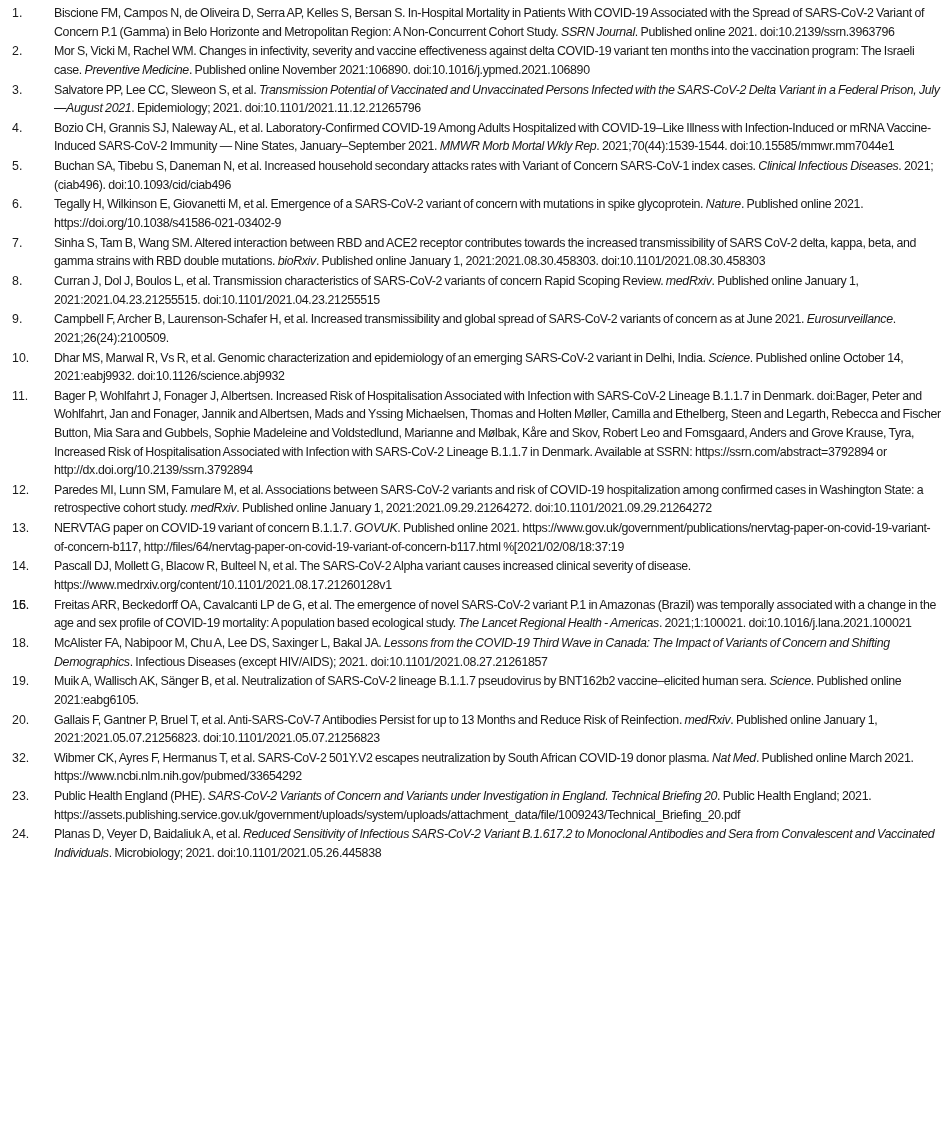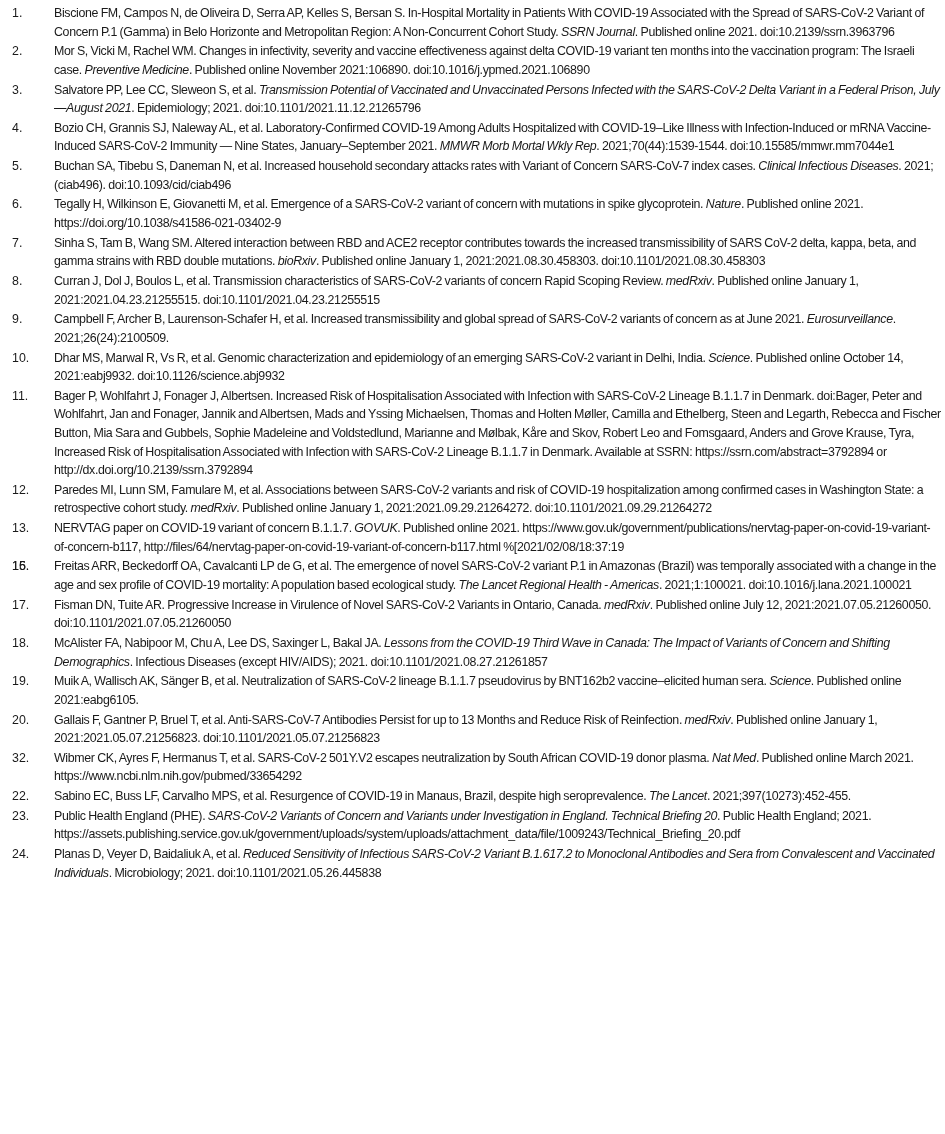--- a/index.html
+++ b/index.html
@@ -26,32 +26,31 @@
   .ref em { font-style: italic; }
 </style>
 </head>
 <body>
 
 <ol class="refs" id="refs">
     <li class="ref"><span class="num">1.</span><span>Biscione FM, Campos N, de Oliveira D, Serra AP, Kelles S, Bersan S. In-Hospital Mortality in Patients With COVID-19 Associated with the Spread of SARS-CoV-2 Variant of Concern P.1 (Gamma) in Belo Horizonte and Metropolitan Region: A Non-Concurrent Cohort Study. </span><em>SSRN Journal</em><span>. Published online 2021. doi:10.2139/ssrn.3963796</span></li>
     <li class="ref"><span class="num">2.</span><span>Mor S, Vicki M, Rachel WM. Changes in infectivity, severity and vaccine effectiveness against delta COVID-19 variant ten months into the vaccination program: The Israeli case. </span><em>Preventive Medicine</em><span>. Published online November 2021:106890. doi:10.1016/j.ypmed.2021.106890</span></li>
     <li class="ref"><span class="num">3.</span><span>Salvatore PP, Lee CC, Sleweon S, et al. </span><em>Transmission Potential of Vaccinated and Unvaccinated Persons Infected with the SARS-CoV-2 Delta Variant in a Federal Prison, July—August 2021</em><span>. Epidemiology; 2021. doi:10.1101/2021.11.12.21265796</span></li>
     <li class="ref"><span class="num">4.</span><span>Bozio CH, Grannis SJ, Naleway AL, et al. Laboratory-Confirmed COVID-19 Among Adults Hospitalized with COVID-19–Like Illness with Infection-Induced or mRNA Vaccine-Induced SARS-CoV-2 Immunity — Nine States, January–September 2021. </span><em>MMWR Morb Mortal Wkly Rep</em><span>. 2021;70(44):1539-1544. doi:10.15585/mmwr.mm7044e1</span></li>
-    <li class="ref"><span class="num">5.</span><span>Buchan SA, Tibebu S, Daneman N, et al. Increased household secondary attacks rates with Variant of Concern SARS-CoV-7 index cases. </span><em>Clinical Infectious Diseases</em><span>. 2021;(ciab496). doi:10.1093/cid/ciab496</span></li>
+    <li class="ref"><span class="num">5.</span><span>Buchan SA, Tibebu S, Daneman N, et al. Increased household secondary attacks rates with Variant of Concern SARS-CoV-1 index cases. </span><em>Clinical Infectious Diseases</em><span>. 2021;(ciab496). doi:10.1093/cid/ciab496</span></li>
     <li class="ref"><span class="num">6.</span><span>Tegally H, Wilkinson E, Giovanetti M, et al. Emergence of a SARS-CoV-2 variant of concern with mutations in spike glycoprotein. </span><em>Nature</em><span>. Published online 2021. https://doi.org/10.1038/s41586-021-03402-9</span></li>
     <li class="ref"><span class="num">7.</span><span>Sinha S, Tam B, Wang SM. Altered interaction between RBD and ACE2 receptor contributes towards the increased transmissibility of SARS CoV-2 delta, kappa, beta, and gamma strains with RBD double mutations. </span><em>bioRxiv</em><span>. Published online January 1, 2021:2021.08.30.458303. doi:10.1101/2021.08.30.458303</span></li>
     <li class="ref"><span class="num">8.</span><span>Curran J, Dol J, Boulos L, et al. Transmission characteristics of SARS-CoV-2 variants of concern Rapid Scoping Review. </span><em>medRxiv</em><span>. Published online January 1, 2021:2021.04.23.21255515. doi:10.1101/2021.04.23.21255515</span></li>
     <li class="ref"><span class="num">9.</span><span>Campbell F, Archer B, Laurenson-Schafer H, et al. Increased transmissibility and global spread of SARS-CoV-2 variants of concern as at June 2021. </span><em>Eurosurveillance</em><span>. 2021;26(24):2100509.</span></li>
     <li class="ref"><span class="num">10.</span><span>Dhar MS, Marwal R, Vs R, et al. Genomic characterization and epidemiology of an emerging SARS-CoV-2 variant in Delhi, India. </span><em>Science</em><span>. Published online October 14, 2021:eabj9932. doi:10.1126/science.abj9932</span></li>
     <li class="ref"><span class="num">11.</span><span>Bager P, Wohlfahrt J, Fonager J, Albertsen. Increased Risk of Hospitalisation Associated with Infection with SARS-CoV-2 Lineage B.1.1.7 in Denmark. doi:Bager, Peter and Wohlfahrt, Jan and Fonager, Jannik and Albertsen, Mads and Yssing Michaelsen, Thomas and Holten Møller, Camilla and Ethelberg, Steen and Legarth, Rebecca and Fischer Button, Mia Sara and Gubbels, Sophie Madeleine and Voldstedlund, Marianne and Mølbak, Kåre and Skov, Robert Leo and Fomsgaard, Anders and Grove Krause, Tyra, Increased Risk of Hospitalisation Associated with Infection with SARS-CoV-2 Lineage B.1.1.7 in Denmark. Available at SSRN: https://ssrn.com/abstract=3792894 or http://dx.doi.org/10.2139/ssrn.3792894</span></li>
     <li class="ref"><span class="num">12.</span><span>Paredes MI, Lunn SM, Famulare M, et al. Associations between SARS-CoV-2 variants and risk of COVID-19 hospitalization among confirmed cases in Washington State: a retrospective cohort study. </span><em>medRxiv</em><span>. Published online January 1, 2021:2021.09.29.21264272. doi:10.1101/2021.09.29.21264272</span></li>
     <li class="ref"><span class="num">13.</span><span>NERVTAG paper on COVID-19 variant of concern B.1.1.7. </span><em>GOVUK</em><span>. Published online 2021. https://www.gov.uk/government/publications/nervtag-paper-on-covid-19-variant-of-concern-b117, http://files/64/nervtag-paper-on-covid-19-variant-of-concern-b117.html %[2021/02/08/18:37:19</span></li>
+    <li class="ref"><span class="num">14.</span><span>Pascall DJ, Mollett G, Blacow R, Bulteel N, et al. The SARS-CoV-2 Alpha variant causes increased clinical severity of disease. https://www.medrxiv.org/content/10.1101/2021.08.17.21260128v1</span></li>
     <li class="ref"><span class="num">15.</span></li>
     <li class="ref"><span class="num">16.</span><span>Freitas ARR, Beckedorff OA, Cavalcanti LP de G, et al. The emergence of novel SARS-CoV-2 variant P.1 in Amazonas (Brazil) was temporally associated with a change in the age and sex profile of COVID-19 mortality: A population based ecological study. </span><em>The Lancet Regional Health - Americas</em><span>. 2021;1:100021. doi:10.1016/j.lana.2021.100021</span></li>
-    <li class="ref"><span class="num">17.</span><span>Fisman DN, Tuite AR. Progressive Increase in Virulence of Novel SARS-CoV-2 Variants in Ontario, Canada. </span><em>medRxiv</em><span>. Published online July 12, 2021:2021.07.05.21260050. doi:10.1101/2021.07.05.21260050</span></li>
     <li class="ref"><span class="num">18.</span><span>McAlister FA, Nabipoor M, Chu A, Lee DS, Saxinger L, Bakal JA. </span><em>Lessons from the COVID-19 Third Wave in Canada: The Impact of Variants of Concern and Shifting Demographics</em><span>. Infectious Diseases (except HIV/AIDS); 2021. doi:10.1101/2021.08.27.21261857</span></li>
     <li class="ref"><span class="num">19.</span><span>Muik A, Wallisch AK, Sänger B, et al. Neutralization of SARS-CoV-2 lineage B.1.1.7 pseudovirus by BNT162b2 vaccine–elicited human sera. </span><em>Science</em><span>. Published online 2021:eabg6105.</span></li>
     <li class="ref"><span class="num">20.</span><span>Gallais F, Gantner P, Bruel T, et al. Anti-SARS-CoV-7 Antibodies Persist for up to 13 Months and Reduce Risk of Reinfection. </span><em>medRxiv</em><span>. Published online January 1, 2021:2021.05.07.21256823. doi:10.1101/2021.05.07.21256823</span></li>
     <li class="ref"><span class="num">32.</span><span>Wibmer CK, Ayres F, Hermanus T, et al. SARS-CoV-2 501Y.V2 escapes neutralization by South African COVID-19 donor plasma. </span><em>Nat Med</em><span>. Published online March 2021. https://www.ncbi.nlm.nih.gov/pubmed/33654292</span></li>
-    <li class="ref"><span class="num">22.</span><span>Sabino EC, Buss LF, Carvalho MPS, et al. Resurgence of COVID-19 in Manaus, Brazil, despite high seroprevalence. </span><em>The Lancet</em><span>. 2021;397(10273):452-455.</span></li>
     <li class="ref"><span class="num">23.</span><span>Public Health England (PHE). </span><em>SARS-CoV-2 Variants of Concern and Variants under Investigation in England. Technical Briefing 20</em><span>. Public Health England; 2021. https://assets.publishing.service.gov.uk/government/uploads/system/uploads/attachment_data/file/1009243/Technical_Briefing_20.pdf</span></li>
     <li class="ref"><span class="num">24.</span><span>Planas D, Veyer D, Baidaliuk A, et al. </span><em>Reduced Sensitivity of Infectious SARS-CoV-2 Variant B.1.617.2 to Monoclonal Antibodies and Sera from Convalescent and Vaccinated Individuals</em><span>. Microbiology; 2021. doi:10.1101/2021.05.26.445838</span></li>
   </ol>
 
 </body></html>

